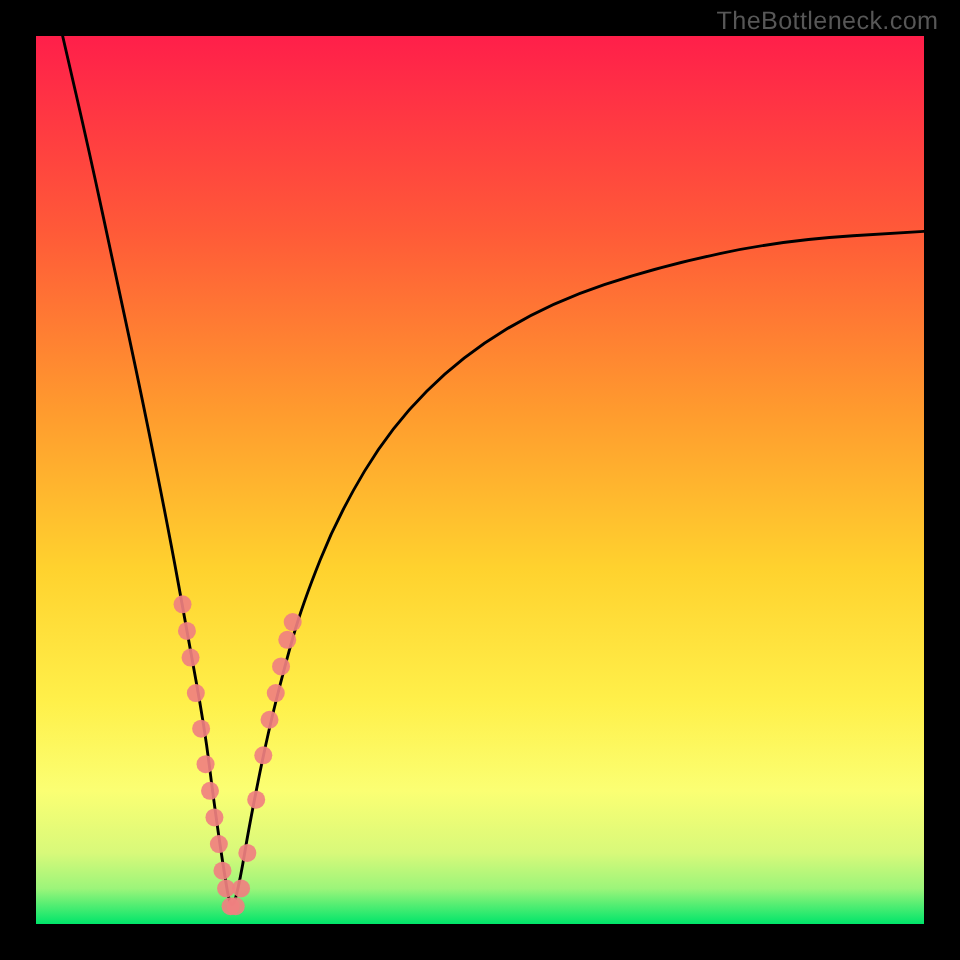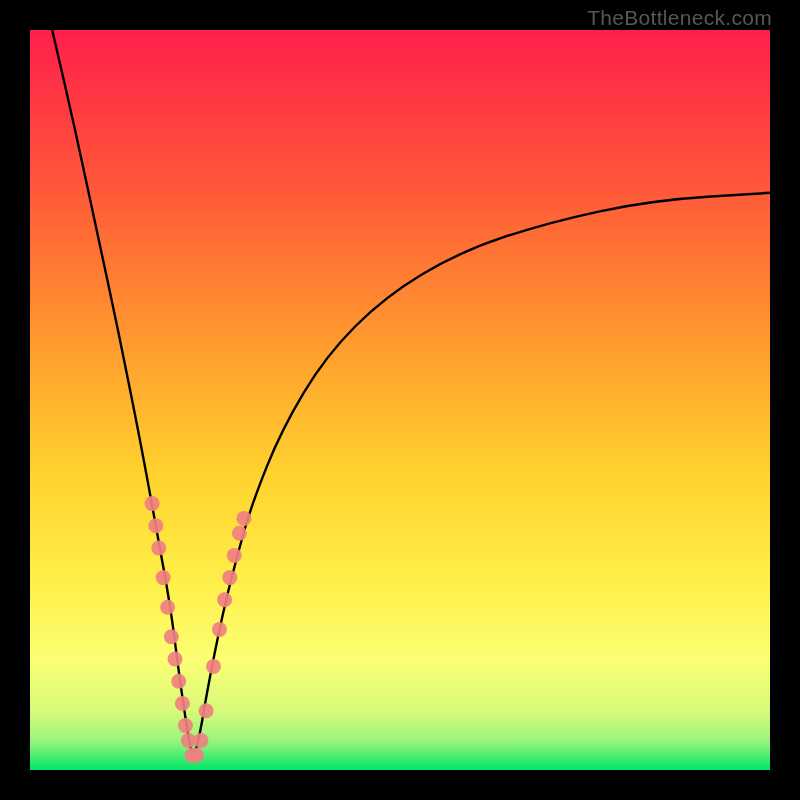--- a/index.html
+++ b/index.html
@@ -34,21 +34,21 @@
     position: absolute;
     left: 0;
     top: 0;
     width: 100%;
     height: 100%;
     overflow: visible;
   }
   .watermark {
     position: absolute;
     top: 6px;
-    right: 28px;
+    right: 18px;
     color: #575757;
     font-size: 21px;
     font-weight: 500;
     letter-spacing: 0.3px;
   }
 </style>
 </head>
 <body>
 
 <div class="frame">

